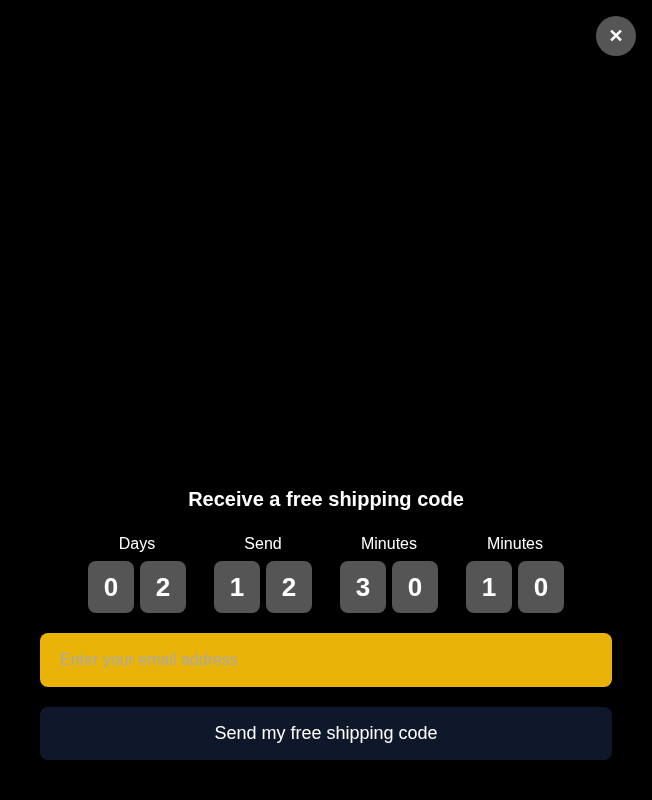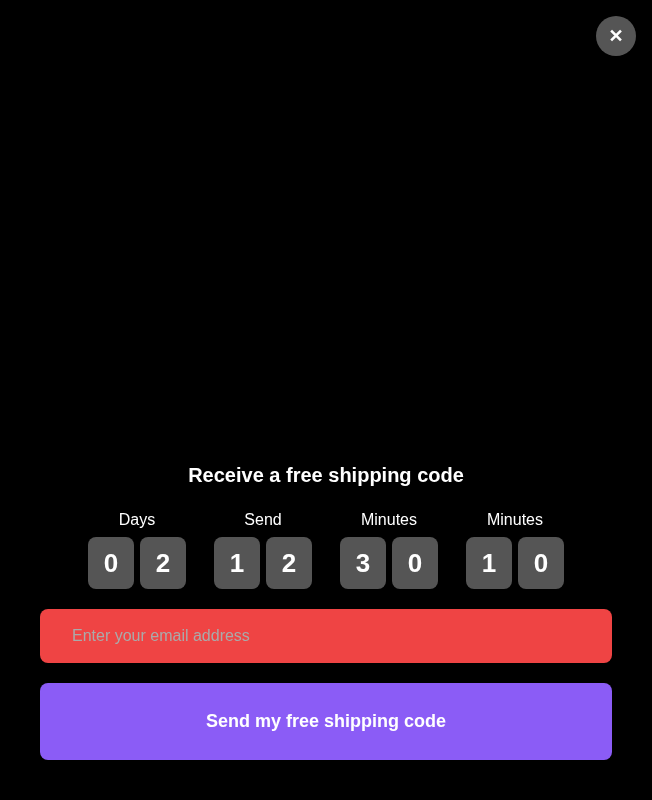--- a/index.html
+++ b/index.html
@@ -90,42 +90,42 @@
       display: flex;
       align-items: center;
       justify-content: center;
       color: white;
       font-size: 26px;
       font-weight: 700;
     }
 
     .email-input {
       width: 100%;
-      padding: 18px 32px;
+      padding: 18px 20px;
       border-radius: 8px;
       border: none;
       font-size: 16px;
       color: #333333;
-      background-color: #ef4444;
+      background-color: #eab308;
       outline: none;
     }
 
     .email-input::placeholder {
       color: #aaaaaa;
     }
 
     .submit-button {
       width: 100%;
-      padding: 28px;
-      background-color: #8b5cf6;
+      padding: 16px;
+      background-color: #0f172a;
       border: none;
       border-radius: 8px;
       color: white;
       font-size: 18px;
-      font-weight: 700;
+      font-weight: 400;
       cursor: pointer;
       text-align: center;
     }
   </style>
 </head>
 <body>
 
 <button class="close-button" aria-label="Close dialog">
   ✕
 </button>

